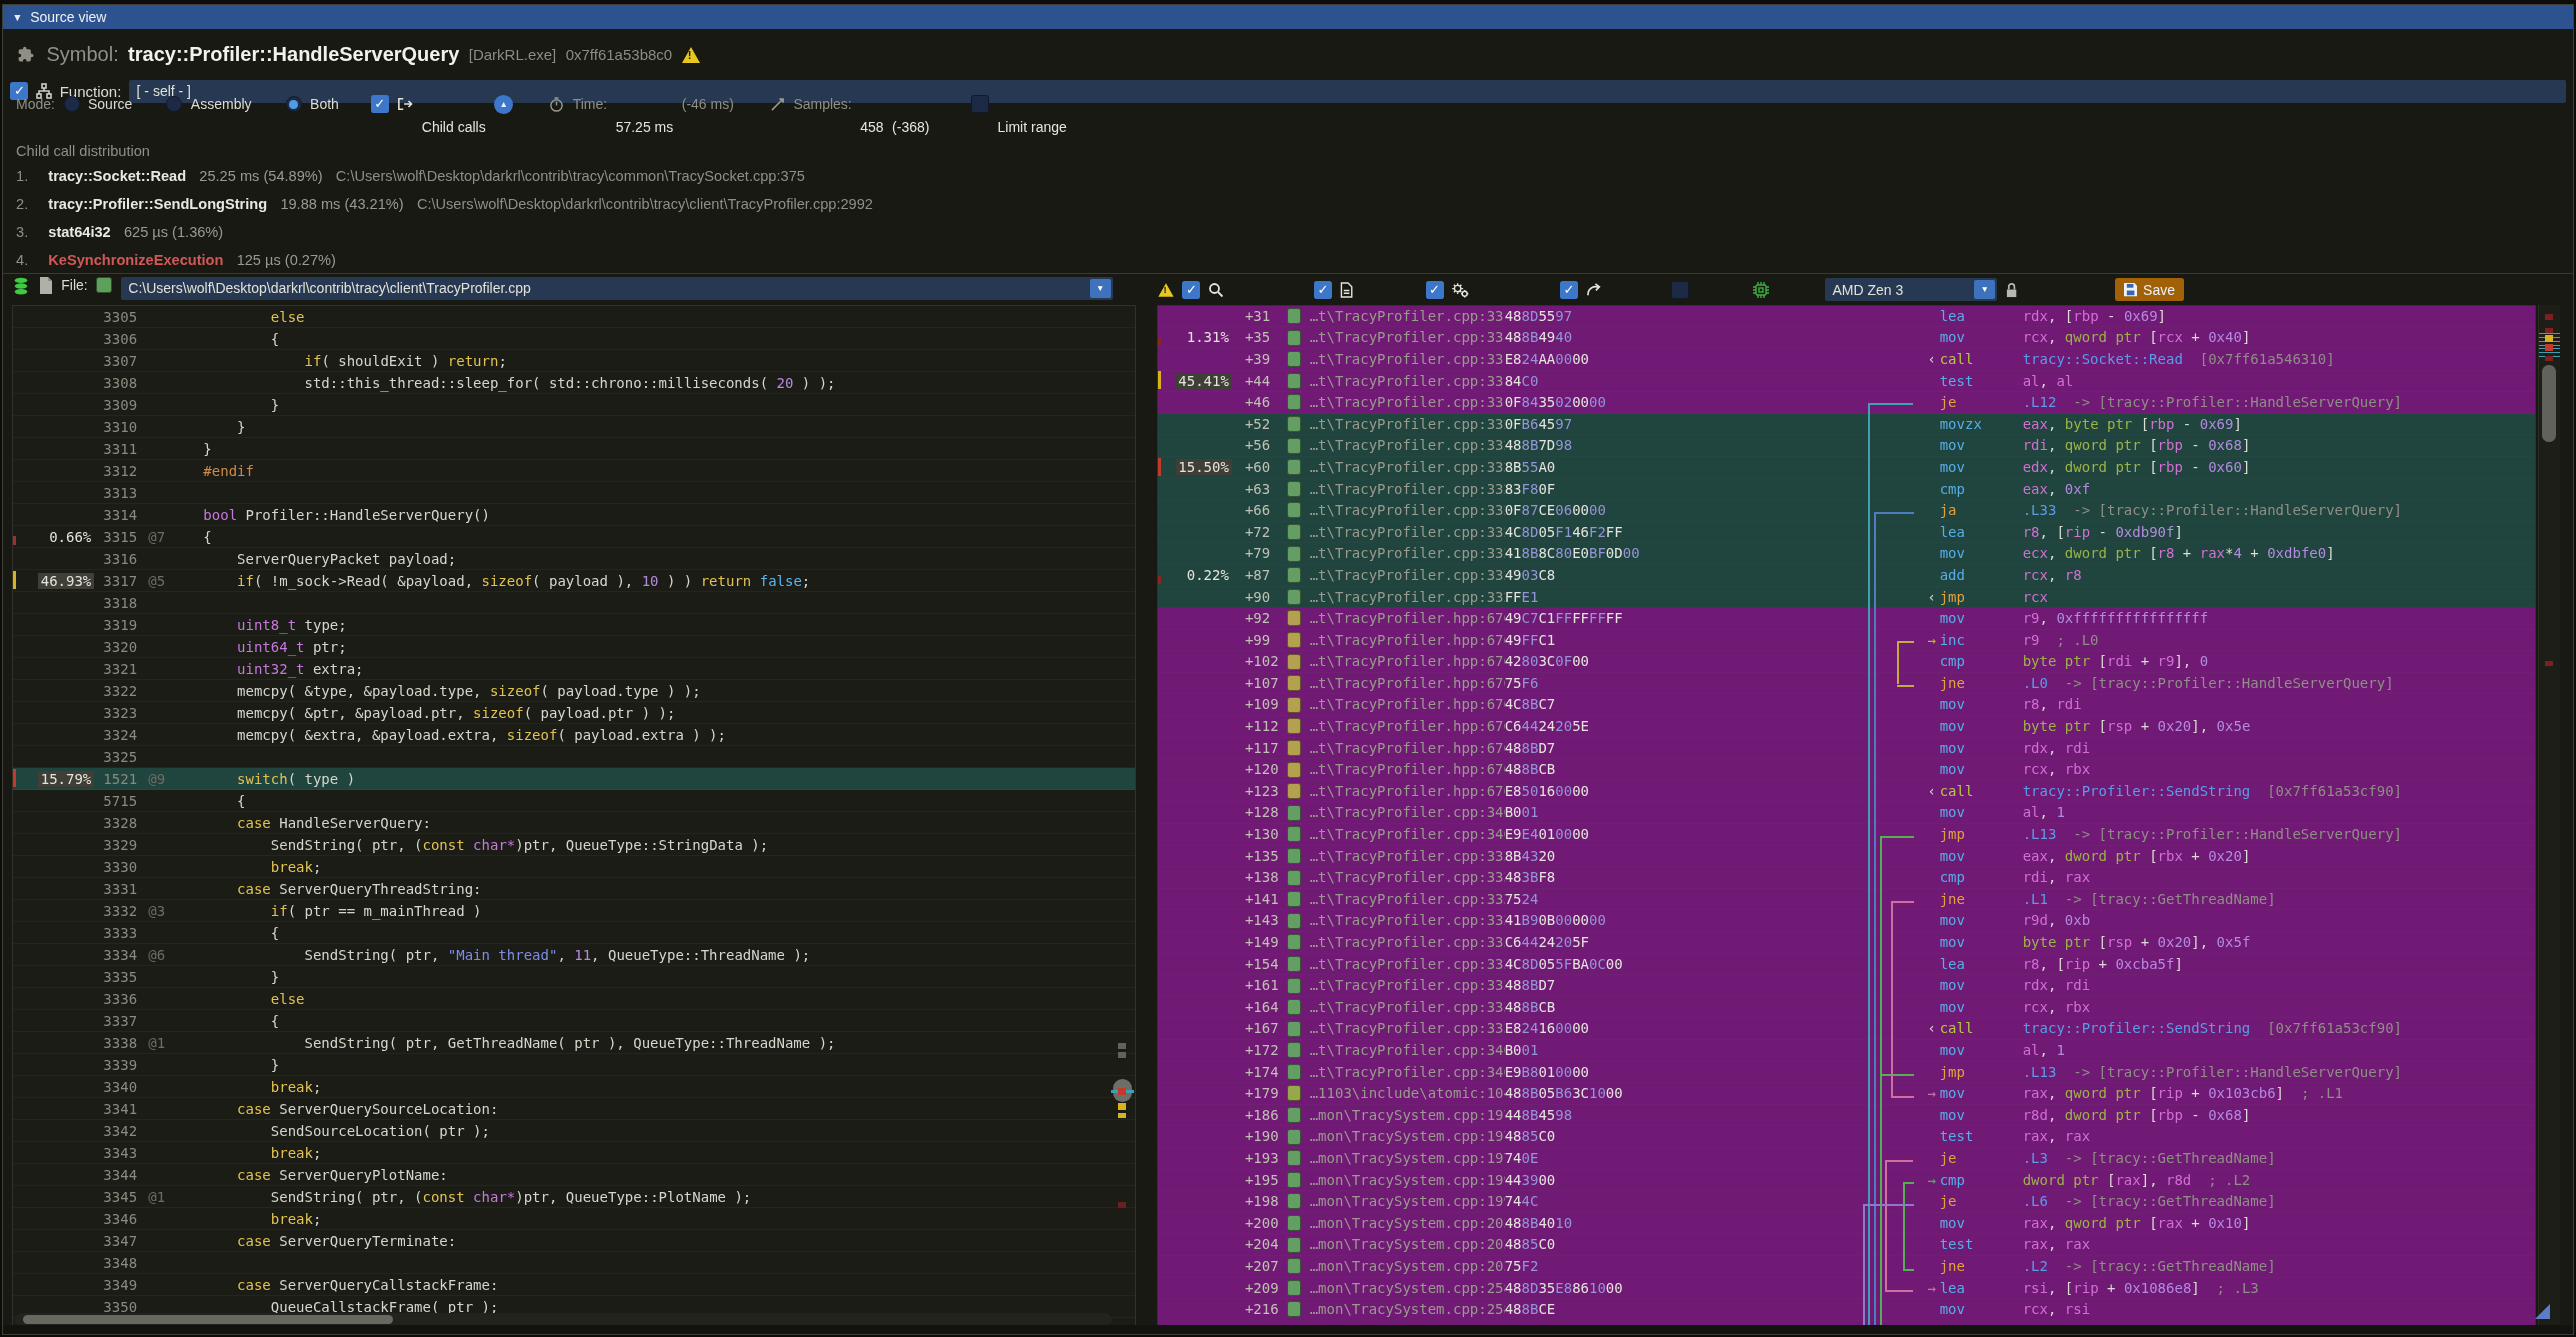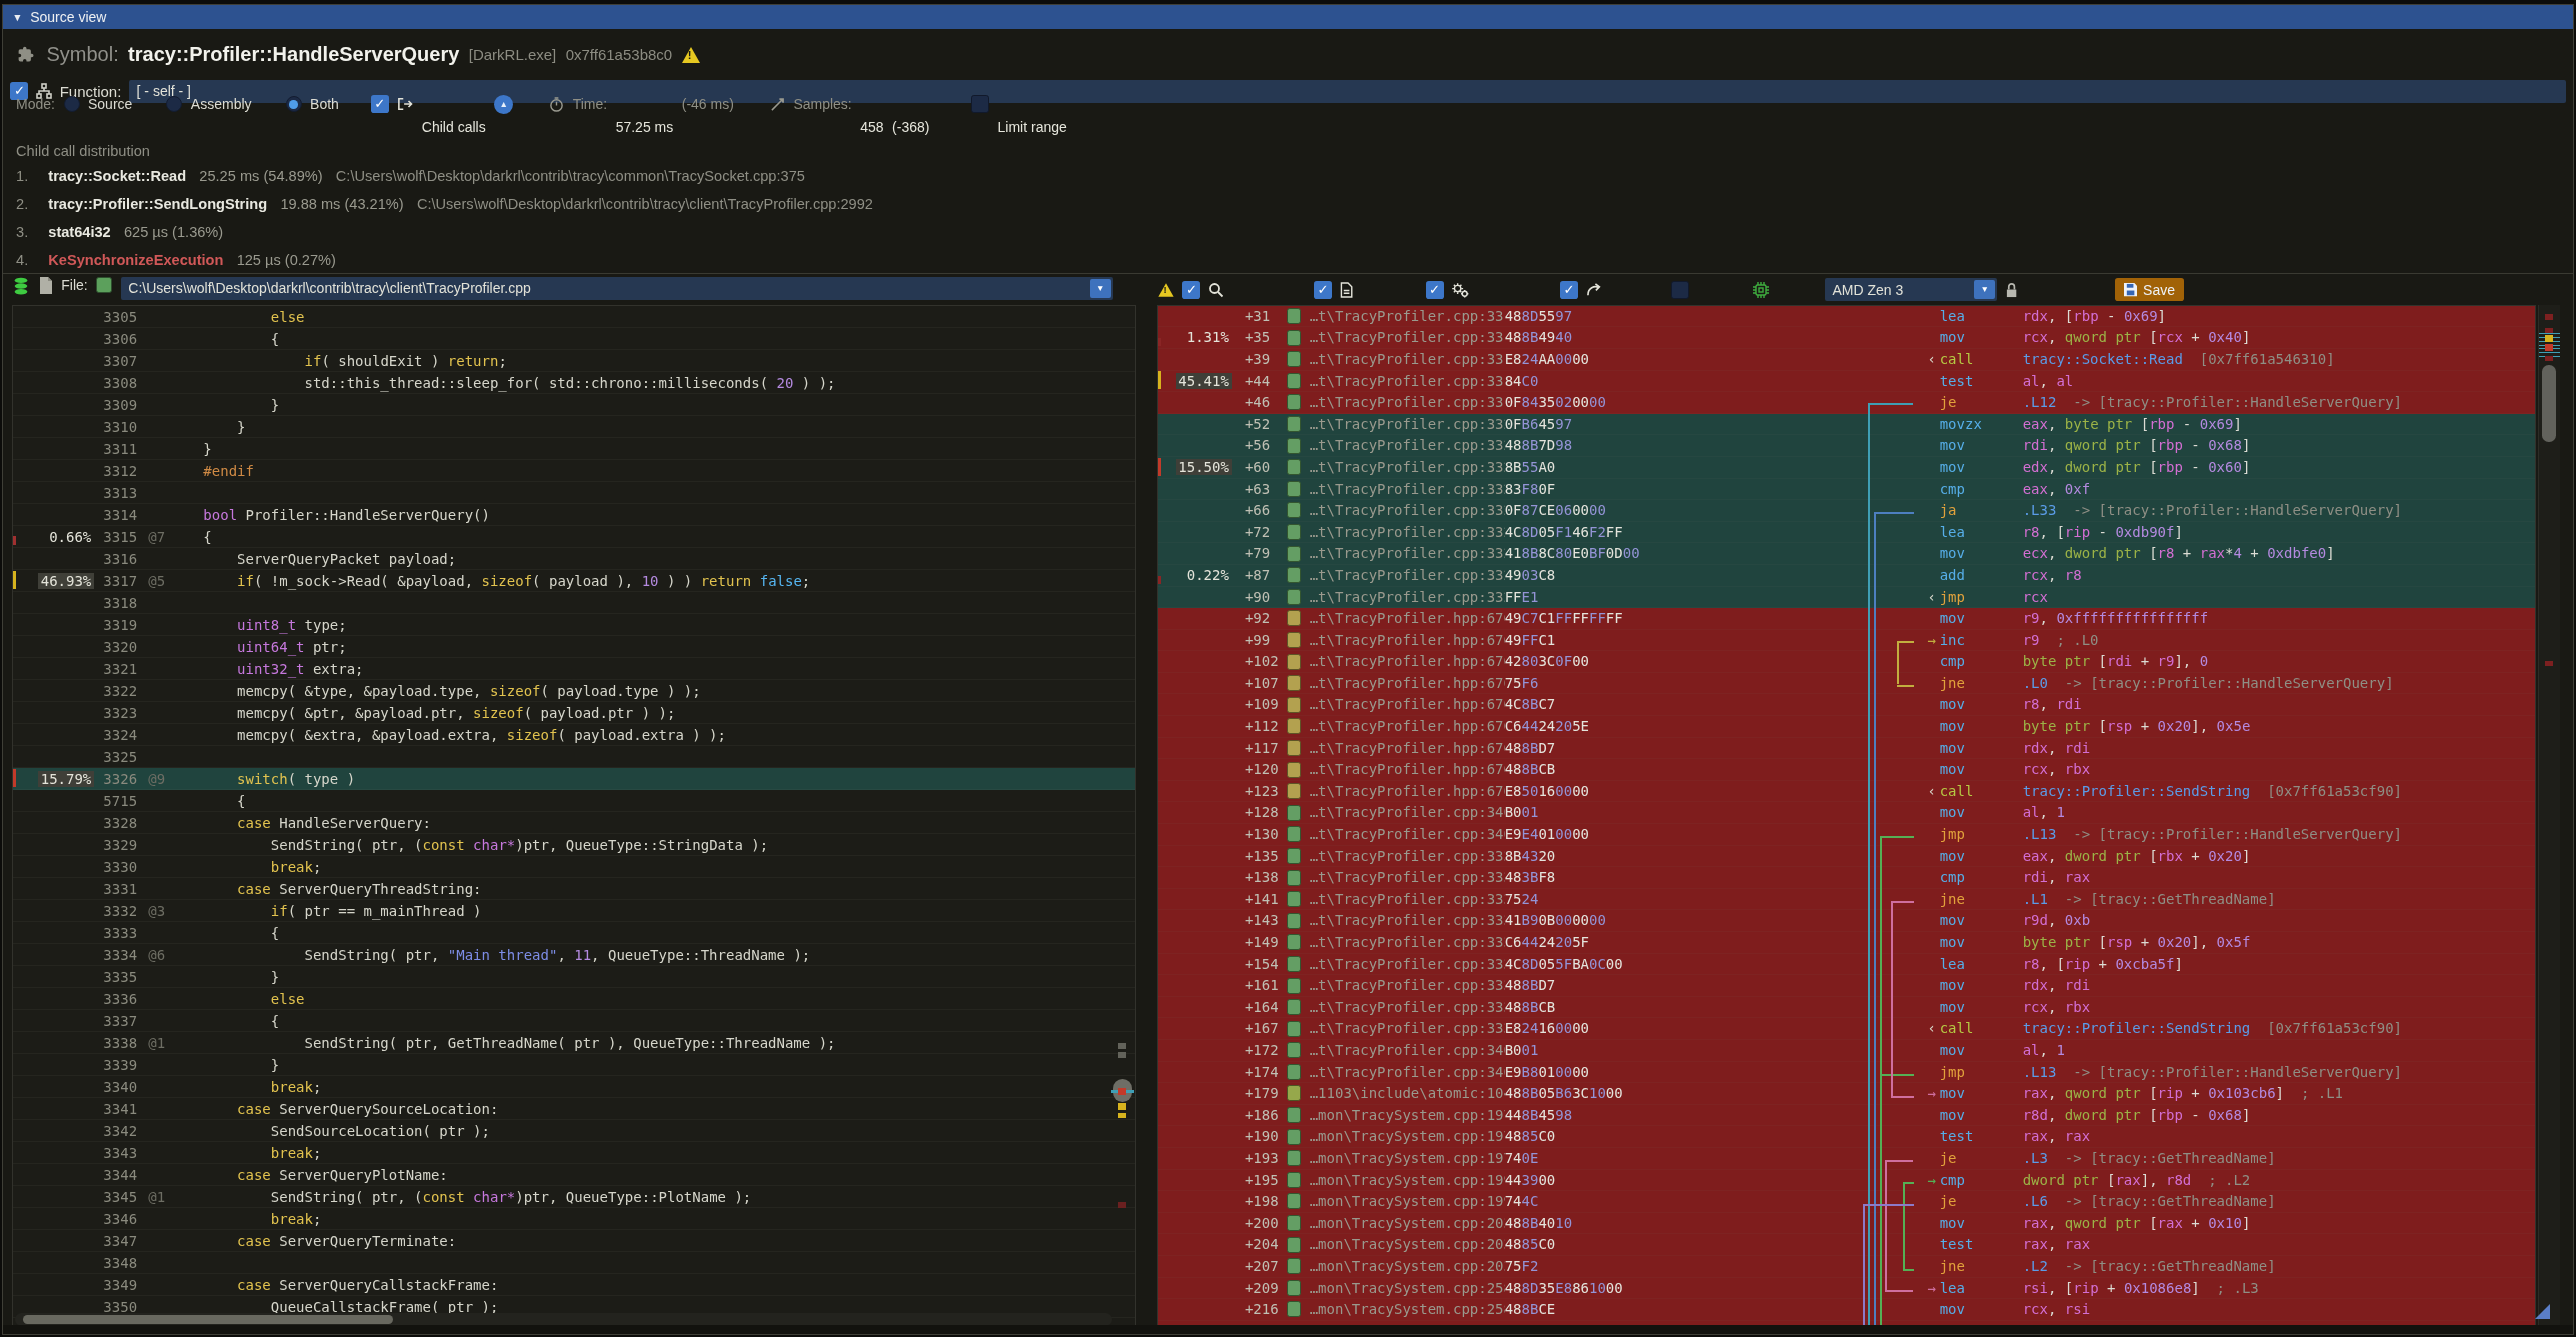--- a/index.html
+++ b/index.html
@@ -43,21 +43,21 @@
   #filebar{position:absolute;left:9.4px;top:272px;height:26.4px;display:flex;align-items:flex-start;gap:8.5px;font-size:14px;}
   .swatch{width:16px;height:16px;border-radius:2.8px;background:#5ca05c;border:0.9px solid #2e4f2e;box-sizing:border-box;}
   #file-combo{width:958px;position:relative;padding-right:26.4px;}
   .combo-arrow{position:absolute;right:1.9px;top:1.9px;width:21px;height:19px;background:#3e72bd;border-radius:1.9px;color:#fff;font-size:8.5px;line-height:19px;text-align:center;}
   
   #asmtoolbar{position:absolute;left:1154px;top:272px;height:26.4px;display:flex;align-items:center;gap:7.6px;font-size:14px;}
   .tbgap{width:5.7px;}
   .savebtn{height:23px;background:#a16207;border-radius:2.8px;color:#eef2f8;display:flex;align-items:center;gap:5.7px;padding:0 9.4px;font-size:14px;}
   
   #srcpane{position:absolute;left:9.4px;top:300px;width:1124px;height:1024px;border:0.9px solid #32322c;box-sizing:border-box;background:#1c1c17;overflow:hidden;}
-  #asmpane{position:absolute;left:1154px;top:300px;width:1379px;height:1024px;border:0.9px solid #32322c;box-sizing:border-box;background:#7f1d1d;overflow:hidden;}
+  #asmpane{position:absolute;left:1154px;top:300px;width:1379px;height:1024px;border:0.9px solid #32322c;box-sizing:border-box;background:#701a75;overflow:hidden;}
   
   .srow{position:relative;display:flex;height:22px;line-height:22px;font-family:"DejaVu Sans Mono",monospace;font-size:14px;border-bottom:0.9px solid rgba(120,120,105,0.10);box-sizing:border-box;white-space:pre;}
   .srow.sel{background:#20443e;}
   .sbar{width:3.8px;flex:none;position:relative;}
   .sbar i{position:absolute;left:0;bottom:1.9px;width:2.8px;display:block;}
   .spct{width:77px;flex:none;text-align:right;color:#e4e4da;}
   .spct span{padding:0 2.8px;}
   .spct .hl{background:#3f3f38;}
   .snum{width:43px;flex:none;text-align:right;color:#8a8a7e;padding-right:1.9px;}
   .sanno{width:40px;flex:none;color:#6e6e64;padding-left:9.4px;}
@@ -320,21 +320,21 @@
           <div class="srow"><span class="sbar"></span><span class="spct"></span><span class="snum">3316</span><span class="sanno"></span><span class="scode"><span>    ServerQueryPacket payload;</span></span></div>
           <div class="srow"><span class="sbar"><i style="background: rgb(215, 179, 30); height: 18px;"></i></span><span class="spct"><span class="hl">46.93%</span></span><span class="snum">3317</span><span class="sanno">@5</span><span class="scode"><span>    </span><span class="c-k">if</span><span>( !m_sock-&gt;Read( &amp;payload, </span><span class="c-k">sizeof</span><span>( payload ), </span><span class="c-n">10</span><span> ) ) </span><span class="c-k">return</span><span> </span><span class="c-b">false</span><span>;</span></span></div>
           <div class="srow"><span class="sbar"></span><span class="spct"></span><span class="snum">3318</span><span class="sanno"></span><span class="scode"></span></div>
           <div class="srow"><span class="sbar"></span><span class="spct"></span><span class="snum">3319</span><span class="sanno"></span><span class="scode"><span>    </span><span class="c-t">uint8_t</span><span> type;</span></span></div>
           <div class="srow"><span class="sbar"></span><span class="spct"></span><span class="snum">3320</span><span class="sanno"></span><span class="scode"><span>    </span><span class="c-t">uint64_t</span><span> ptr;</span></span></div>
           <div class="srow"><span class="sbar"></span><span class="spct"></span><span class="snum">3321</span><span class="sanno"></span><span class="scode"><span>    </span><span class="c-t">uint32_t</span><span> extra;</span></span></div>
           <div class="srow"><span class="sbar"></span><span class="spct"></span><span class="snum">3322</span><span class="sanno"></span><span class="scode"><span>    memcpy( &amp;type, &amp;payload.type, </span><span class="c-k">sizeof</span><span>( payload.type ) );</span></span></div>
           <div class="srow"><span class="sbar"></span><span class="spct"></span><span class="snum">3323</span><span class="sanno"></span><span class="scode"><span>    memcpy( &amp;ptr, &amp;payload.ptr, </span><span class="c-k">sizeof</span><span>( payload.ptr ) );</span></span></div>
           <div class="srow"><span class="sbar"></span><span class="spct"></span><span class="snum">3324</span><span class="sanno"></span><span class="scode"><span>    memcpy( &amp;extra, &amp;payload.extra, </span><span class="c-k">sizeof</span><span>( payload.extra ) );</span></span></div>
           <div class="srow"><span class="sbar"></span><span class="spct"></span><span class="snum">3325</span><span class="sanno"></span><span class="scode"></span></div>
-          <div class="srow sel"><span class="sbar"><i style="background: rgb(194, 58, 42); height: 18px;"></i></span><span class="spct"><span class="hl">15.79%</span></span><span class="snum">3326</span><span class="sanno">@9</span><span class="scode"><span>    </span><span class="c-k">switch</span><span>( type )</span></span></div>
+          <div class="srow sel"><span class="sbar"><i style="background: rgb(194, 58, 42); height: 18px;"></i></span><span class="spct"><span class="hl">15.79%</span></span><span class="snum">1521</span><span class="sanno">@9</span><span class="scode"><span>    </span><span class="c-k">switch</span><span>( type )</span></span></div>
           <div class="srow"><span class="sbar"></span><span class="spct"></span><span class="snum">5715</span><span class="sanno"></span><span class="scode"><span>    {</span></span></div>
           <div class="srow"><span class="sbar"></span><span class="spct"></span><span class="snum">3328</span><span class="sanno"></span><span class="scode"><span>    </span><span class="c-k">case</span><span> HandleServerQuery:</span></span></div>
           <div class="srow"><span class="sbar"></span><span class="spct"></span><span class="snum">3329</span><span class="sanno"></span><span class="scode"><span>        SendString( ptr, (</span><span class="c-k">const</span><span> </span><span class="c-t">char*</span><span>)ptr, QueueType::StringData );</span></span></div>
           <div class="srow"><span class="sbar"></span><span class="spct"></span><span class="snum">3330</span><span class="sanno"></span><span class="scode"><span>        </span><span class="c-k">break</span><span>;</span></span></div>
           <div class="srow"><span class="sbar"></span><span class="spct"></span><span class="snum">3331</span><span class="sanno"></span><span class="scode"><span>    </span><span class="c-k">case</span><span> ServerQueryThreadString:</span></span></div>
           <div class="srow"><span class="sbar"></span><span class="spct"></span><span class="snum">3332</span><span class="sanno">@3</span><span class="scode"><span>        </span><span class="c-k">if</span><span>( ptr == m_mainThread )</span></span></div>
           <div class="srow"><span class="sbar"></span><span class="spct"></span><span class="snum">3333</span><span class="sanno"></span><span class="scode"><span>        {</span></span></div>
           <div class="srow"><span class="sbar"></span><span class="spct"></span><span class="snum">3334</span><span class="sanno">@6</span><span class="scode"><span>            SendString( ptr, </span><span class="c-s">"Main thread"</span><span>, </span><span class="c-n">11</span><span>, QueueType::ThreadName );</span></span></div>
           <div class="srow"><span class="sbar"></span><span class="spct"></span><span class="snum">3335</span><span class="sanno"></span><span class="scode"><span>        }</span></span></div>
           <div class="srow"><span class="sbar"></span><span class="spct"></span><span class="snum">3336</span><span class="sanno"></span><span class="scode"><span>        </span><span class="c-k">else</span></span></div>

